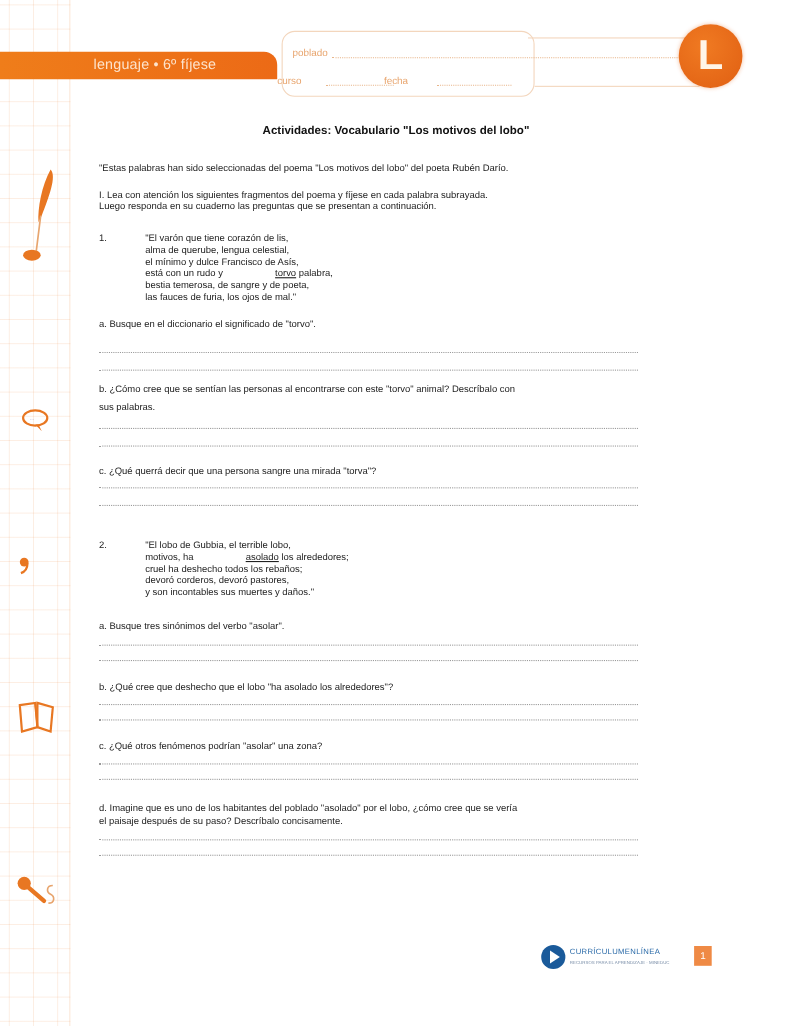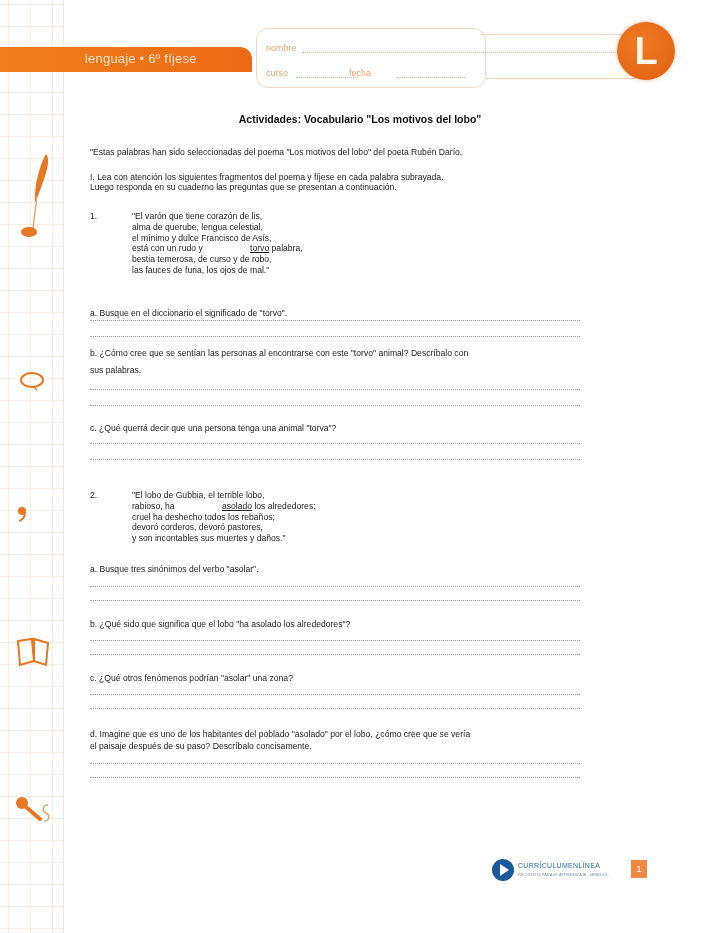--- a/index.html
+++ b/index.html
@@ -118,24 +118,24 @@
   </svg>
 </div>
 
 <div class="subject-band"></div>
 <div class="subject-text">lenguaje  •  6º fíjese</div>
 
 <div class="name-box"></div>
 <div class="name-box-topline"></div>
 <div class="name-box-line"></div>
 
-<span class="field-label" style="left:266px;top:43px">nombre</span>
+<span class="field-label" style="left:266px;top:43px">poblado</span>
 <div class="field-line" style="left:302px;top:52px;width:320px"></div>
 
-<span class="field-label" style="left:266px;top:68px">curso</span>
+<span class="field-label" style="left:252px;top:68px">curso</span>
 <div class="field-line" style="left:296px;top:77px;width:62px"></div>
 
 <span class="field-label" style="left:349px;top:68px">fecha</span>
 <div class="field-line" style="left:397px;top:77px;width:68px"></div>
 
 <div class="badge-L">L</div>
 
 <div class="content">
   <div class="title">Actividades: Vocabulario "Los motivos del lobo"</div>
 
@@ -143,51 +143,51 @@
 
   <div class="p" style="top:172px">I. Lea con atención los siguientes fragmentos del poema y fíjese en cada palabra subrayada.</div>
   <div class="p" style="top:182px">Luego responda en su cuaderno las preguntas que se presentan a continuación.</div>
 
   <div class="num" style="top:211px">1.</div>
   <div class="poem" style="top:211px">
     <div>"El varón que tiene corazón de lis,</div>
     <div>alma de querube, lengua celestial,</div>
     <div>el mínimo y dulce Francisco de Asís,</div>
     <div><span>está con un rudo y </span><u>torvo</u><span> palabra,</span></div>
-    <div>bestia temerosa, de curso y de robo,</div>
+    <div>bestia temerosa, de sangre y de poeta,</div>
     <div>las fauces de furia, los ojos de mal."</div>
   </div>
 
-  <div class="p" style="top:308px">a. Busque en el diccionario el significado de "torvo".</div>
+  <div class="p" style="top:289px">a. Busque en el diccionario el significado de "torvo".</div>
   <div class="ans-line" style="top:320px"></div>
   <div class="ans-line" style="top:336px"></div>
 
   <div class="p" style="top:348px">b. ¿Cómo cree que se sentían las personas al encontrarse con este "torvo" animal? Descríbalo con</div>
   <div class="p" style="top:365px">sus palabras.</div>
   <div class="ans-line" style="top:389px"></div>
   <div class="ans-line" style="top:405px"></div>
 
-  <div class="p" style="top:423px">c. ¿Qué querrá decir que una persona tenga una animal "torva"?</div>
+  <div class="p" style="top:423px">c. ¿Qué querrá decir que una persona sangre una mirada "torva"?</div>
   <div class="ans-line" style="top:443px"></div>
   <div class="ans-line" style="top:459px"></div>
 
   <div class="num" style="top:490px">2.</div>
   <div class="poem" style="top:490px">
     <div>"El lobo de Gubbia, el terrible lobo,</div>
-    <div><span>rabioso, ha </span><u>asolado</u><span> los alrededores;</span></div>
+    <div><span>motivos, ha </span><u>asolado</u><span> los alrededores;</span></div>
     <div>cruel ha deshecho todos los rebaños;</div>
     <div>devoró corderos, devoró pastores,</div>
     <div>y son incontables sus muertes y daños."</div>
   </div>
 
   <div class="p" style="top:564px">a. Busque tres sinónimos del verbo "asolar".</div>
   <div class="ans-line" style="top:586px"></div>
   <div class="ans-line" style="top:600px"></div>
 
-  <div class="p" style="top:619px">b. ¿Qué sido que significa que el lobo "ha asolado los alrededores"?</div>
+  <div class="p" style="top:619px">b. ¿Qué cree que deshecho que el lobo "ha asolado los alrededores"?</div>
   <div class="ans-line" style="top:640px"></div>
   <div class="ans-line" style="top:654px"></div>
 
   <div class="p" style="top:673px">c. ¿Qué otros fenómenos podrían "asolar" una zona?</div>
   <div class="ans-line" style="top:694px"></div>
   <div class="ans-line" style="top:708px"></div>
 
   <div class="p" style="top:729px">d. Imagine que es uno de los habitantes del poblado "asolado" por el lobo, ¿cómo cree que se vería</div>
   <div class="p" style="top:741px">el paisaje después de su paso? Descríbalo concisamente.</div>
   <div class="ans-line" style="top:763px"></div>

